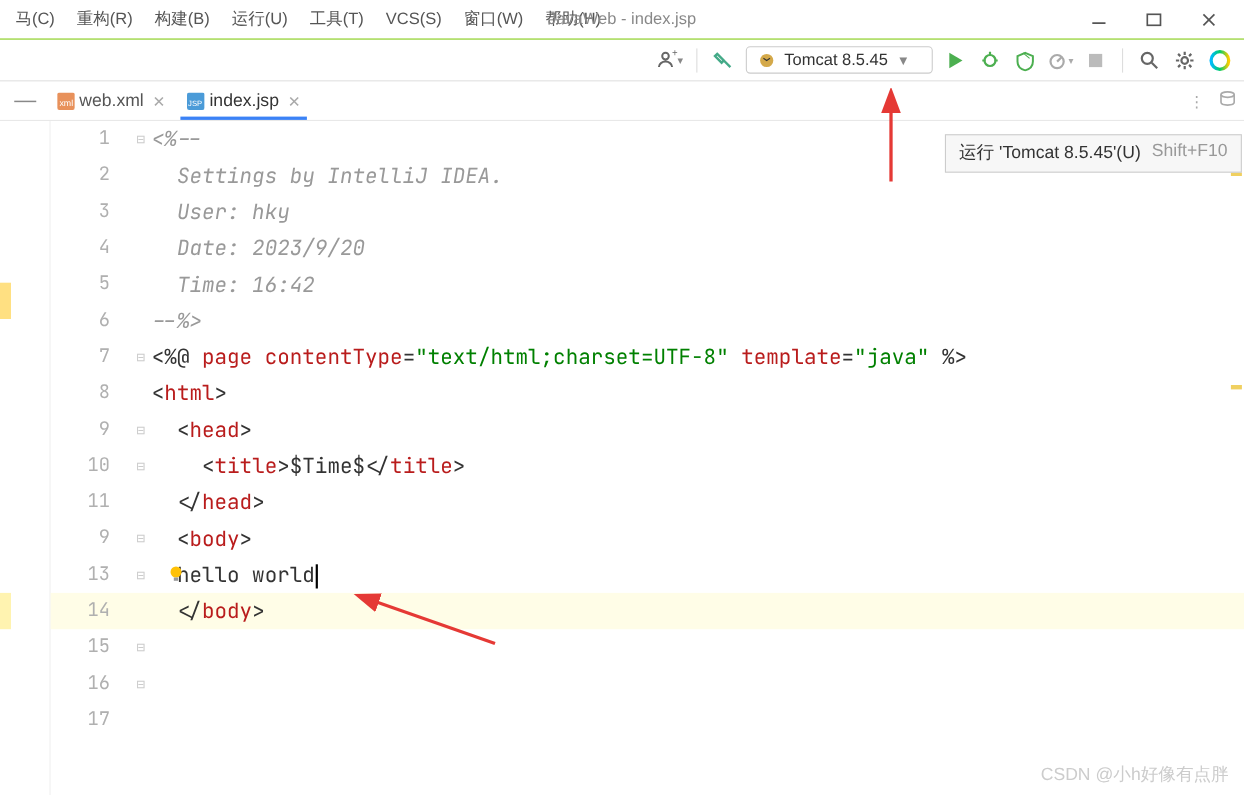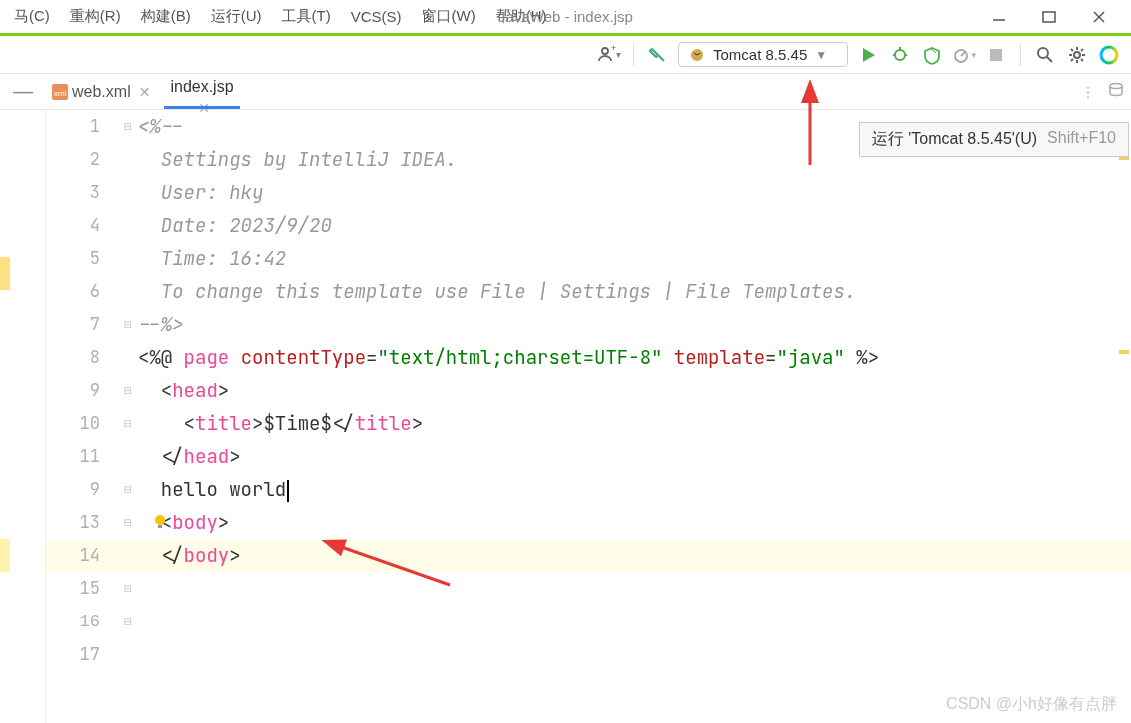--- a/index.html
+++ b/index.html
@@ -1,48 +1,48 @@
 <!DOCTYPE html>
 <html><head>
 <meta charset="utf-8">
 <style>
 * { margin:0; padding:0; box-sizing:border-box; }
 body { font-family:"Microsoft YaHei","Segoe UI",Arial,sans-serif; font-size:14px; background:#fff; color:#333; width:1131px; height:723px; overflow:hidden; position:relative; }
-.menubar { height:36px; border-bottom:3px solid #84cc16; display:flex; align-items:center; padding:0 4px; position:relative; }
+.menubar { height:36px; border-bottom:1px solid #84cc16; display:flex; align-items:center; padding:0 4px; position:relative; }
 .menu-item { padding:4px 10px; color:#555; cursor:pointer; font-size:15px; }
 .window-title { position:absolute; left:50%; transform:translateX(-50%); color:#888; font-size:15px; }
 .win-controls { position:absolute; right:0; display:flex; gap:22px; padding-right:18px; }
 .win-ctrl { width:28px; height:28px; display:flex; align-items:center; justify-content:center; color:#555; font-size:18px; }
 .toolbar { height:38px; border-bottom:1px solid #e0e0e0; display:flex; align-items:center; justify-content:flex-end; padding:0 10px; gap:8px; }
 .toolbar .sep { width:1px; height:22px; background:#ddd; margin:0 4px; }
 .toolbar .tb-btn { width:24px; height:24px; display:flex; align-items:center; justify-content:center; }
 .run-config { display:flex; align-items:center; gap:8px; border:1px solid #ccc; border-radius:4px; padding:3px 10px; min-width:170px; }
 .run-config .label { color:#333; font-size:15px; }
 .run-config .tomcat-icon { width:16px; height:16px; }
 .tabs-row { height:36px; display:flex; align-items:stretch; border-bottom:1px solid #e8e8e8; padding-left:10px; position:relative; }
 .hide-tool { width:26px; display:flex; align-items:center; justify-content:center; color:#888; font-size:20px; margin-right:6px; }
 .tab { display:flex; align-items:center; gap:4px; padding:0 10px; color:#555; font-size:16px; position:relative; }
-.tab.active { color:#333;flex-direction:column; }
+.tab.active { color:#333; }
 .tab.active::after { content:""; position:absolute; left:4px; right:4px; bottom:0; height:3px; background:#3b82f6; }
 .tab .close { color:#aaa; font-size:14px; margin-left:4px; }
 .tab .fileicon { width:16px; height:16px; }
 .tabs-right { position:absolute; right:6px; top:0; height:100%; display:flex; align-items:center; gap:12px; color:#aaa; }
 .editor-wrap { display:flex; height:calc(100% - 36px - 38px - 36px); position:relative; }
 .left-strip { width:46px; background:#fff; border-right:1px solid #f0f0f0; }
 .editor { flex:1; position:relative; font-family:"JetBrains Mono","Consolas",monospace; font-size:19px; line-height:33px; }
 .gutter { position:absolute; left:0; top:0; width:72px; text-align:right; padding-right:18px; color:#b0b0b0; font-size:17px; }
 .code { position:absolute; left:92px; top:0; right:20px; }
 .code-line { height:33px; white-space:pre; }
 .line-hl { position:absolute; left:0; right:0; height:33px; background:#fffde7; }
 .fold-marks { position:absolute; left:72px; top:0; width:20px; color:#ccc; font-size:13px; }
 .fold { height:33px; display:flex; align-items:center; justify-content:center; }
 .c-comment { color:#999; font-style:italic; }
 .c-attr { color:#b91c1c; }
 .c-str { color:#008000; }
-.c-keyword { color:#ec4899; }
+.c-keyword { color:#b91c1c; }
 .c-text { color:#333; }
 .c-delim { color:#333; }
 .caret { display:inline-block; width:2px; height:22px; background:#000; vertical-align:middle; margin-left:1px; }
 .bulb { position:absolute; width:18px; height:18px; }
 .tooltip-box { position:absolute; top:122px; right:2px; background:#f7f7f7; border:1px solid #ccc; padding:6px 12px; font-size:16px; color:#333; display:flex; gap:10px; z-index:50; }
 .tooltip-box .shortcut { color:#999; }
 .arrow-red { position:absolute; z-index:40; pointer-events:none; }
 .watermark { position:absolute; right:14px; bottom:8px; color:#ccc; font-size:16px; z-index:60; }
 .yellow-strip { position:absolute; left:0; width:10px; height:33px; background:#ffe082; }
 .err-strip { position:absolute; right:0; width:14px; height:100%; top:0; }
@@ -206,21 +206,21 @@
         <div style="height: 33px;">6</div>
         <div style="height: 33px;">7</div>
         <div style="height: 33px;">8</div>
         <div style="height: 33px;">9</div>
         <div style="height: 33px;">10</div>
         <div style="height: 33px;">11</div>
         <div style="height: 33px;">9</div>
         <div style="height: 33px;">13</div>
         <div style="height: 33px; padding-left: 32px;">14</div>
         <div style="height: 33px;">15</div>
-        <div style="height: 33px; font-family: Liberation Mono, monospace;">16</div>
+        <div style="height: 33px;">16</div>
         <div style="height: 33px;">17</div>
       </div>
     <div class="fold-marks" id="folds">
         <div class="fold">⊟</div>
         <div class="fold"></div>
         <div class="fold"></div>
         <div class="fold"></div>
         <div class="fold"></div>
         <div class="fold"></div>
         <div class="fold">⊟</div>
@@ -234,28 +234,28 @@
         <div class="fold">⊟</div>
         <div class="fold">⊟</div>
         <div class="fold"></div>
       </div>
     <div class="code" id="code">
         <div class="code-line"><span class="c-comment">&lt;%--</span></div>
         <div class="code-line"><span class="c-comment">  Settings by IntelliJ IDEA.</span></div>
         <div class="code-line"><span class="c-comment">  User: hky</span></div>
         <div class="code-line"><span class="c-comment">  Date: 2023/9/20</span></div>
         <div class="code-line"><span class="c-comment">  Time: 16:42</span></div>
-        <div class="code-line"><span class="c-comment">  To change this template use File | Settings | File Templates.</span></div>
         <div class="code-line"><span class="c-comment">--%&gt;</span></div>
         <div class="code-line"><span class="c-delim">&lt;%@ </span><span class="c-keyword">page </span><span class="c-attr">contentType</span><span class="c-delim">=</span><span class="c-str">"text/html;charset=UTF-8"</span><span class="c-attr"> template</span><span class="c-delim">=</span><span class="c-str">"java"</span><span class="c-delim"> %&gt;</span></div>
+        <div class="code-line"><span class="c-delim">&lt;</span><span class="c-keyword">html</span><span class="c-delim">&gt;</span></div>
         <div class="code-line"><span class="c-delim">  &lt;</span><span class="c-keyword">head</span><span class="c-delim">&gt;</span></div>
         <div class="code-line"><span class="c-delim">    &lt;</span><span class="c-keyword">title</span><span class="c-delim">&gt;</span><span class="c-text">$Time$</span><span class="c-delim">&lt;/</span><span class="c-keyword">title</span><span class="c-delim">&gt;</span></div>
         <div class="code-line"><span class="c-delim">  &lt;/</span><span class="c-keyword">head</span><span class="c-delim">&gt;</span></div>
+        <div class="code-line"><span class="c-delim">  &lt;</span><span class="c-keyword">body</span><span class="c-delim">&gt;</span></div>
         <div class="code-line"><span class="c-text">  hello world</span><span class="caret"></span></div>
-        <div class="code-line"><span class="c-delim">  &lt;</span><span class="c-keyword">body</span><span class="c-delim">&gt;</span></div>
         <div class="code-line"><span class="c-delim">  &lt;/</span><span class="c-keyword">body</span><span class="c-delim">&gt;</span></div>
         <div class="code-line"></div>
       </div>
     <svg class="bulb" style="left:105px;top:402px" viewBox="0 0 18 18">
         <circle cx="9" cy="8" r="5" fill="#ffc107"></circle>
         <rect x="7" y="13" width="4" height="3" fill="#999"></rect>
       </svg>
     <div class="err-strip">
       <div class="err-mark" style="top:46px"></div>
       <div class="err-mark" style="top:240px"></div>

